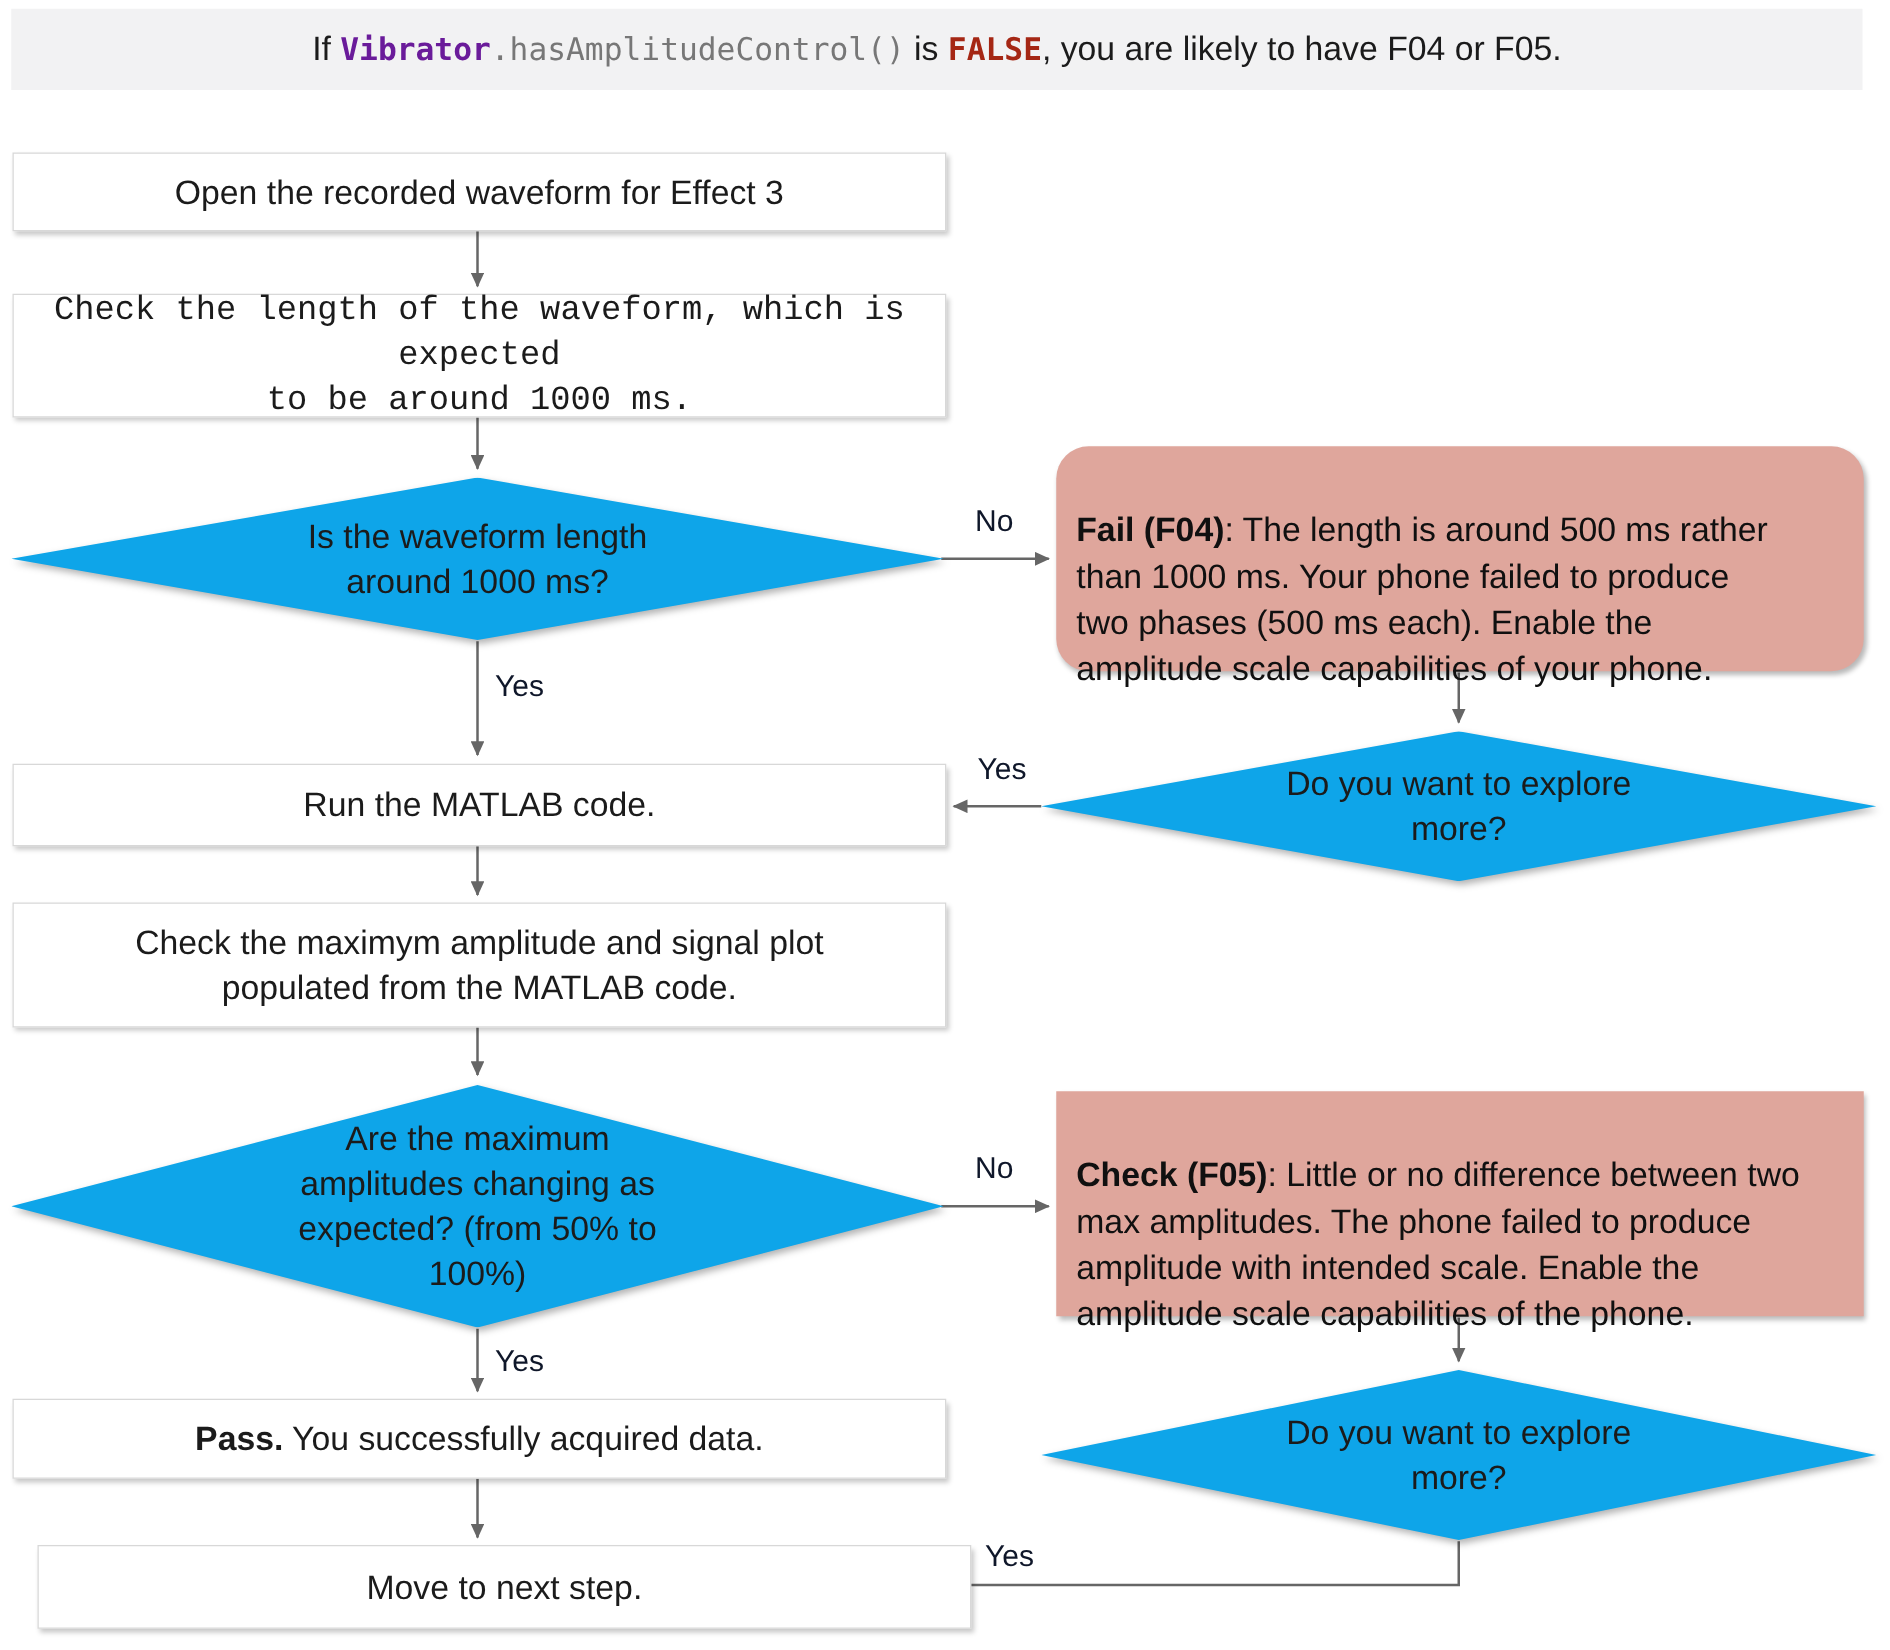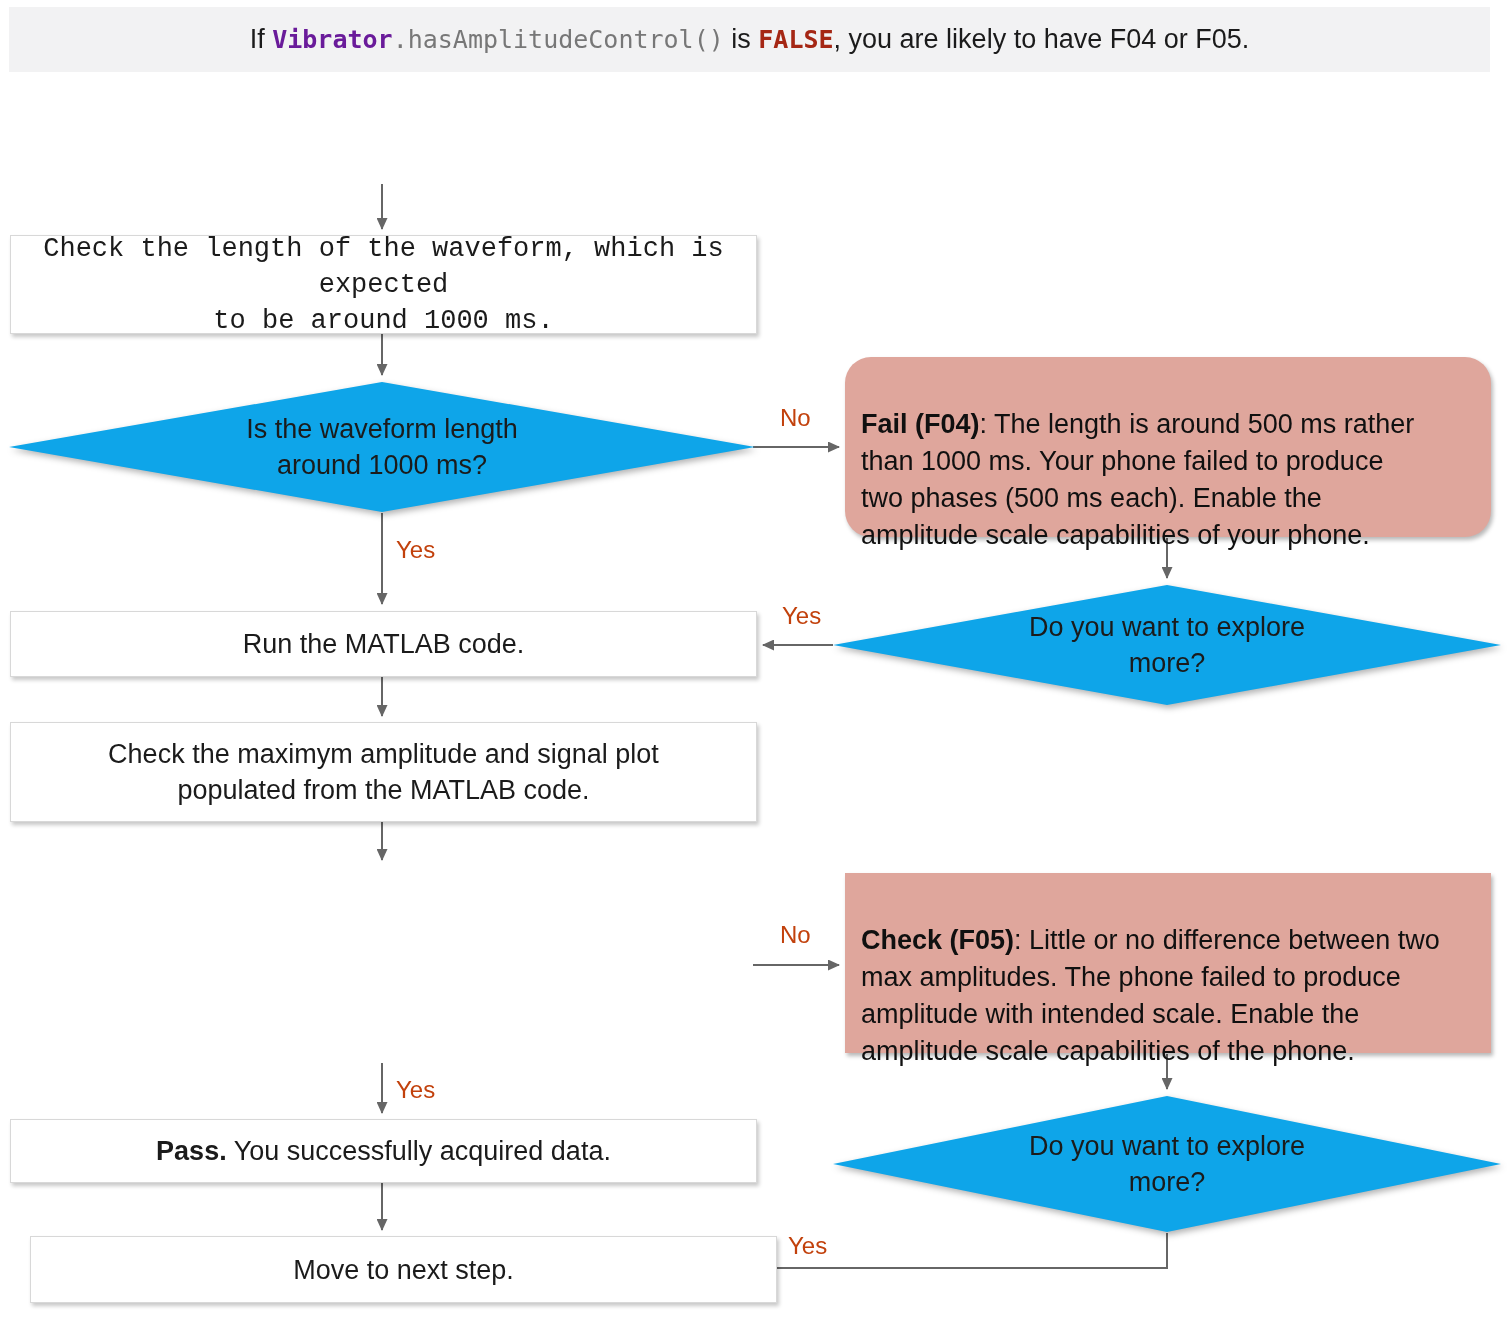--- a/index.html
+++ b/index.html
@@ -33,21 +33,21 @@
     font-size:27px;line-height:36px;white-space:pre-line;
   }
   
   .fail{
     position:absolute;background:#dfa69c;box-shadow:2px 3px 4px rgba(0,0,0,0.28);
     font-size:27px;line-height:37px;color:#101010;padding:12px 16px;
     white-space:pre-line;box-sizing:border-box;
   }
   .lead{font-weight:700;}
   
-  .elabel{position:absolute;font-size:24px;color:#c2410c;}
+  .elabel{position:absolute;font-size:24px;color:#0f172a;}
   .connectors{position:absolute;left:0;top:0;pointer-events:none;}
 </style>
 </head>
 <body>
 
 <div class="canvas">
 
   <div class="band">
     <span>
       <span>If </span><span class="code code-class">Vibrator</span><span class="code code-method">.hasAmplitudeControl()</span><span> is </span><span class="code code-false">FALSE</span><span>, you are likely to have F04 or F05.</span>
@@ -70,34 +70,41 @@
       <line x1="382" y1="676" x2="382" y2="716" marker-end="url(#ah)"></line>
       <line x1="382" y1="820" x2="382" y2="860" marker-end="url(#ah)"></line>
       <line x1="382" y1="1063" x2="382" y2="1113" marker-end="url(#ah)"></line>
       <line x1="753" y1="965" x2="839" y2="965" marker-end="url(#ah)"></line>
       <line x1="1167" y1="1054" x2="1167" y2="1089" marker-end="url(#ah)"></line>
       <line x1="382" y1="1182" x2="382" y2="1230" marker-end="url(#ah)"></line>
       <polyline points="1167,1233 1167,1268 763,1268" marker-end="url(#ah)"></polyline>
     </g>
   </svg>
 
+  <div class="pbox" style="left:10px;top:122px;width:745px;height:61px;">Open the recorded waveform for Effect 3</div>
 
   <div class="pbox" style="left:10px;top:235px;width:745px;height:97px;font-family:Liberation Mono, monospace;">Check the length of the waveform, which is expected
 to be around 1000 ms.</div>
 
   <div class="dwrap" style="left:9px;top:382px;width:746px;height:130px;">
     <div class="diamond">Is the waveform length
 around 1000 ms?</div>
   </div>
 
   <div class="pbox" style="left:10px;top:722px;width:745px;height:98px;">Check the maximym amplitude and signal plot
 populated from the MATLAB code.</div>
 
   <div class="pbox" style="left:10px;top:611px;width:745px;height:64px;">Run the MATLAB code.</div>
 
+  <div class="dwrap" style="left:9px;top:868px;width:746px;height:194px;">
+    <div class="diamond">Are the maximum
+amplitudes changing as
+expected? (from 50% to
+100%)</div>
+  </div>
 
   <div class="pbox" style="left:10px;top:1119px;width:745px;height:62px;">
     <span><span class="lead">Pass.</span><span> You successfully acquired data.</span></span>
   </div>
 
   <div class="pbox" style="left:10px;top:1236px;width:745px;height:65px;margin-left:20px;">Move to next step.</div>
 
   <div class="fail" style="left:845px;top:357px;width:646px;height:180px;border-radius:26px;">
     <span class="lead">Fail (F04)</span><span>: The length is around 500 ms rather
 than 1000 ms. Your phone failed to produce

